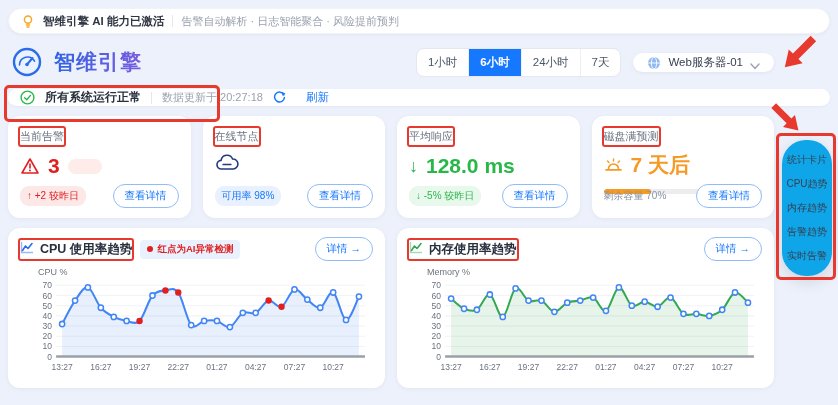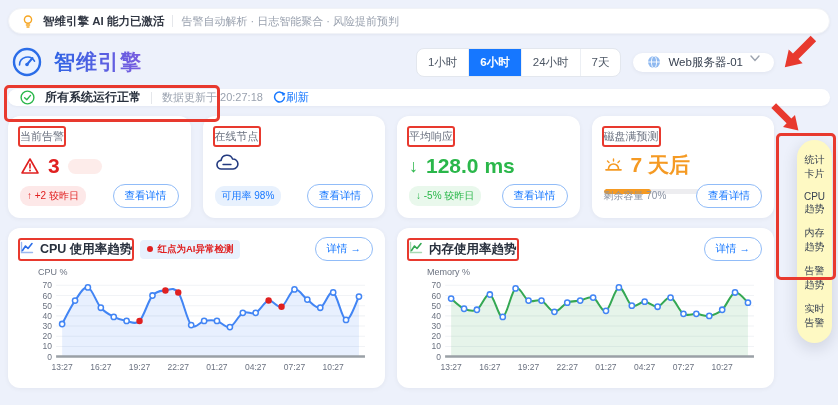--- a/index.html
+++ b/index.html
@@ -33,32 +33,32 @@
   .seg {
     display:flex; background:#fff; border:1px solid #e3e7ee; border-radius:8px; overflow:hidden;
   }
   .seg button {
     border:none; background:transparent; font-size:11.5px; color:#4b5563; padding:6px 11px; cursor:pointer;
     border-left:1px solid #eceff4; font-family:inherit;
   }
   .seg button:first-child { border-left:none; }
   .seg button.active { background:#1677ff; color:#fff; font-weight:bold; }
   .server-select {
-    display:flex; align-items:flex-start; gap:7px; background:#fff; border-radius:17px;
+    display:flex; align-items:flex-end; gap:7px; background:#fff; border-radius:17px;
     padding:2px 14px; font-size:11.5px; color:#374151; box-shadow:0 1px 4px rgba(15,23,42,.06); cursor:pointer;
   }
   
   .statusbar {
     margin:10px 8px 0; height:17px; background:#fff; border-radius:10px;
     display:flex; align-items:center; gap:10px; padding:0 12px; position:relative;
     box-shadow:0 1px 3px rgba(15,23,42,.04);
   }
   .status-text { font-size:12px; font-weight:bold; color:#28303d; }
   .updated { font-size:11px; color:#9aa2af; }
-  .refresh { display:flex; align-items:center; gap:0; font-size:11.5px; color:#1677ff; cursor:pointer; background:none; border:none; font-family:inherit; }
+  .refresh { display:flex; align-items:center; gap:20px; font-size:11.5px; color:#1677ff; cursor:pointer; background:none; border:none; font-family:inherit; }
   
   .annot-box { position:absolute; border:3px solid #e8392e; border-radius:5px; pointer-events:none; z-index:30; }
   .annot-inline { display:inline-block; border:2px solid #e8392e; border-radius:3px; padding:1px 0; margin:-2px; }
   .annot-arrow { position:absolute; z-index:31; pointer-events:none; }
   
   .stats { margin:10px 64px 0 8px; display:flex; gap:12px; }
   .stat-card {
     flex:1; background:#fff; border-radius:12px; padding:10px 12px; height:102px; position:relative;
     box-shadow:0 1px 5px rgba(15,23,42,.05);
   }
@@ -87,21 +87,21 @@
   }
   .chart-head { display:flex; align-items:center; gap:8px; }
   .chart-title-wrap { display:inline-flex; align-items:flex-start; gap:6px; }
   .chart-title { font-size:12.5px; font-weight:bold; color:#28303d; }
   .legend-pill { display:flex; align-items:center; gap:4px; background:#e8f1fd; border-radius:4px; padding:3px 7px; font-size:9.5px; color:#e02020; font-weight:bold; }
   .legend-dot { width:6px; height:6px; border-radius:50%; background:#e02020; }
   .chart-head .detail-btn { margin-left:auto; }
   .chart-svg { width:100%; height:116px; margin-top:4px; }
   
   .float-menu {
-    position:absolute; right:6px; top:140px; width:35px; background:#fef9c3; border-radius:24px;
+    position:absolute; right:6px; top:140px; width:50px; background:#0ea5e9; border-radius:24px;
     padding:9px 4px; display:flex; flex-direction:column; gap:2px; text-align:center;
     box-shadow:0 5px 16px rgba(15,23,42,.14); z-index:20;
   }
   .float-menu .item { font-size:10px; color:#374151; padding:4px 0; cursor:pointer; border:none; background:none; font-family:inherit; }
 </style>
 </head>
 <body>
 
 <div class="banner">
   <span style="display:inline-flex">

